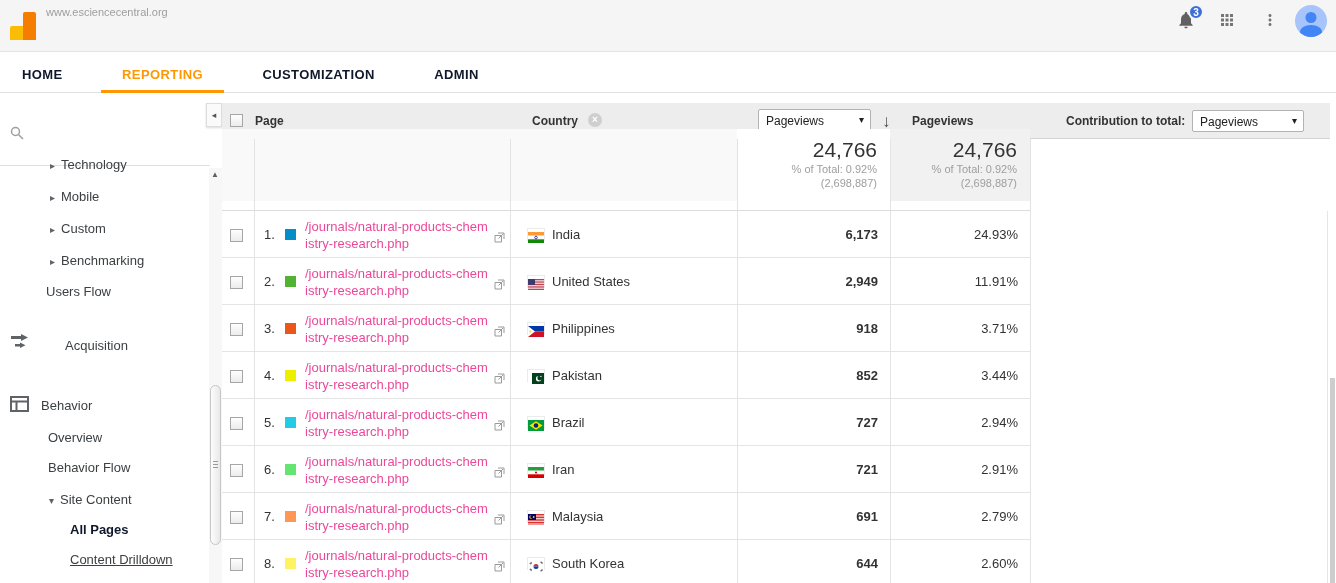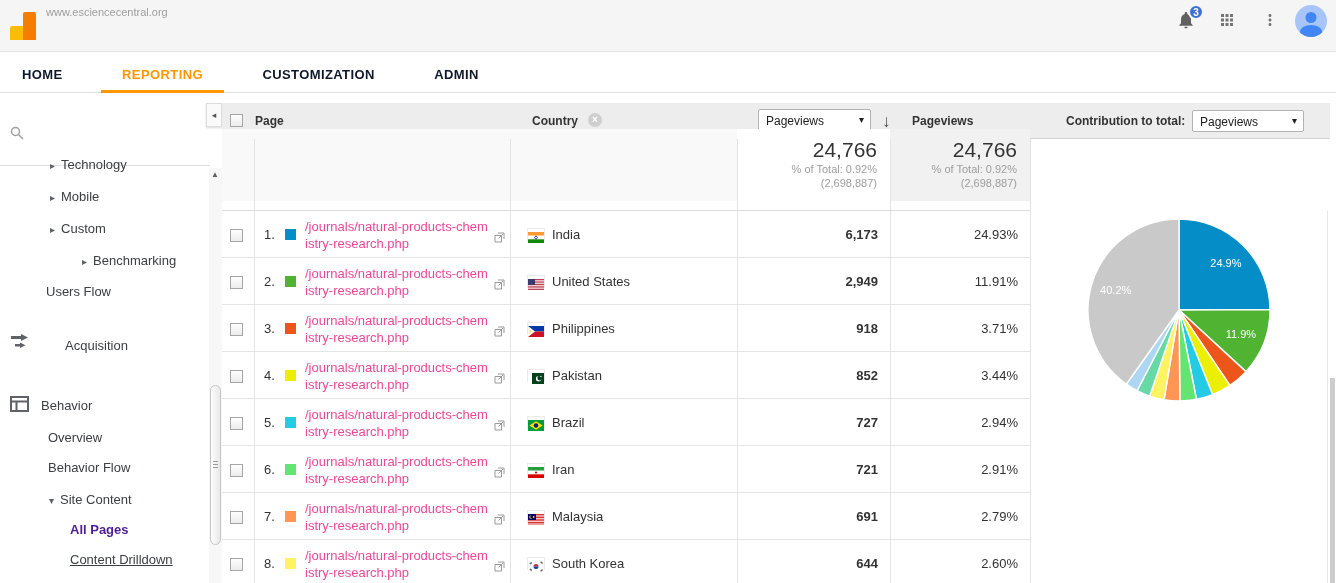--- a/index.html
+++ b/index.html
@@ -33,21 +33,21 @@
     border:1px solid #d2d2d2; background:#fff; padding:0 6px 0 30px; font-size:13px; color:#555;
     font-family:"Liberation Sans", sans-serif; }
   .search-input::placeholder { color:#9e9e9e; }
   .search-glass { position:absolute; left:10px; top:33px; }
   .collapse-btn { position:absolute; left:206px; top:10px; width:16px; height:24px; background:#fafafa;
     border:1px solid #ddd; color:#555; font-size:9px; text-align:center; line-height:22px; cursor:pointer;
     box-shadow:0 1px 2px rgba(0,0,0,.15); }
   .sb-sep { position:absolute; left:0; top:72px; width:210px; height:1px; background:#e0e0e0; }
   .sb-item { position:absolute; font-size:13px; color:#3c4043; cursor:pointer; white-space:nowrap; }
   .sb-item .tri { color:#5f6368; font-size:10px; margin-right:6px; }
-  .sb-bold { font-weight:bold; color:#4c1d95; }
+  .sb-bold { font-weight:bold; color:#0f172a; }
   .sb-icon { position:absolute; }
   .sb-scroll-track { position:absolute; left:209px; top:75px; width:13px; height:415px; background:#f7f7f7; }
   .sb-scroll-up { position:absolute; left:211px; top:77px; font-size:8px; color:#606060; cursor:pointer; }
   .sb-thumb { position:absolute; left:210px; top:292px; width:11px; height:160px; border:1px solid #c6c6c6;
     border-radius:6px; background:linear-gradient(to right,#fdfdfd,#e8e8e8); cursor:pointer; }
   .sb-thumb .grip { position:absolute; left:2px; top:75px; width:5px; height:9px;
     background:repeating-linear-gradient(to bottom,#9a9a9a 0 1px,transparent 1px 3px); }
 
   
   .main { position:absolute; left:222px; top:93px; width:1114px; height:490px; background:#fff; overflow:hidden; }
@@ -136,21 +136,21 @@
   <svg class="search-glass" width="14" height="14" viewBox="0 0 14 14">
     <circle cx="5.5" cy="5.5" r="4" fill="none" stroke="#9e9e9e" stroke-width="1.5"></circle>
     <path d="M8.5 8.5L13 13" stroke="#9e9e9e" stroke-width="1.5"></path>
   </svg>
   <div class="collapse-btn">◂</div>
   <div class="sb-sep"></div>
 
   <div class="sb-item" style="left:50px; top:64px;"><span class="tri">▸</span><span>Technology</span></div>
   <div class="sb-item" style="left:50px; top:96px;"><span class="tri">▸</span><span>Mobile</span></div>
   <div class="sb-item" style="left:50px; top:128px;"><span class="tri">▸</span><span>Custom</span></div>
-  <div class="sb-item" style="left:50px; top:160px;margin-left:32px;"><span class="tri">▸</span><span>Benchmarking</span></div>
+  <div class="sb-item" style="left:50px; top:160px;"><span class="tri">▸</span><span>Benchmarking</span></div>
   <div class="sb-item" style="left:46px; top:191px;"><span>Users Flow</span></div>
 
   <svg class="sb-icon" style="left:10px; top:240px;" width="20" height="18" viewBox="0 0 20 18">
     <g fill="#5f6368">
       <path d="M1 3h10v3H1z"></path>
         <path d="M11 1l7 3.5-7 3.5z"></path>
       <path d="M5 11h5v2.5H5z"></path>
         <path d="M10 9.5l5.5 2.8-5.5 2.8z"></path>
     </g>
   </svg>
@@ -414,33 +414,15 @@
       </div>
     </div>
 
   <div class="vline" style="left:32px;"></div>
   <div class="vline" style="left:288px;"></div>
   <div class="vline" style="left:515px;"></div>
   <div class="vline" style="left:668px;"></div>
   <div class="vline" style="left:808px;"></div>
   <div class="panel-edge"></div>
 
-  <div class="pie-wrap">
-    <svg id="pie-svg" width="186" height="186" viewBox="0 0 186 186">
-        <path d="M93 93 L93.00 2.00 A91 91 0 0 1 184.00 92.60 Z" fill="#058DC7" stroke="#fff" stroke-width="1.4"></path>
-        <text x="139.9" y="49.9" text-anchor="middle" class="pie-label">24.9%</text>
-        <path d="M93 93 L184.00 92.60 A91 91 0 0 1 159.96 154.62 Z" fill="#50B432" stroke="#fff" stroke-width="1.4"></path>
-        <text x="154.9" y="121.0" text-anchor="middle" class="pie-label">11.9%</text>
-        <path d="M93 93 L159.96 154.62 A91 91 0 0 1 143.91 168.42 Z" fill="#ED561B" stroke="#fff" stroke-width="1.4"></path>
-        <path d="M93 93 L143.91 168.42 A91 91 0 0 1 126.55 177.59 Z" fill="#EDEF00" stroke="#fff" stroke-width="1.4"></path>
-        <path d="M93 93 L126.55 177.59 A91 91 0 0 1 110.44 182.31 Z" fill="#24CBE5" stroke="#fff" stroke-width="1.4"></path>
-        <path d="M93 93 L110.44 182.31 A91 91 0 0 1 93.91 184.00 Z" fill="#64E572" stroke="#fff" stroke-width="1.4"></path>
-        <path d="M93 93 L93.91 184.00 A91 91 0 0 1 78.03 182.76 Z" fill="#FF9655" stroke="#fff" stroke-width="1.4"></path>
-        <path d="M93 93 L78.03 182.76 A91 91 0 0 1 63.63 179.13 Z" fill="#FFF263" stroke="#fff" stroke-width="1.4"></path>
-        <path d="M93 93 L63.63 179.13 A91 91 0 0 1 51.03 173.74 Z" fill="#66D9A6" stroke="#fff" stroke-width="1.4"></path>
-        <path d="M93 93 L51.03 173.74 A91 91 0 0 1 40.30 167.19 Z" fill="#ADD6F3" stroke="#fff" stroke-width="1.4"></path>
-        <path d="M93 93 L40.30 167.19 A91 91 0 0 1 93.00 2.00 Z" fill="#C9C9C9" stroke="#fff" stroke-width="1.4"></path>
-        <text x="29.7" y="76.8" text-anchor="middle" class="pie-label">40.2%</text>
-      </svg>
-  </div>
 </div>
 
 <div class="main-scroll-thumb"></div>
 
 </body></html>

